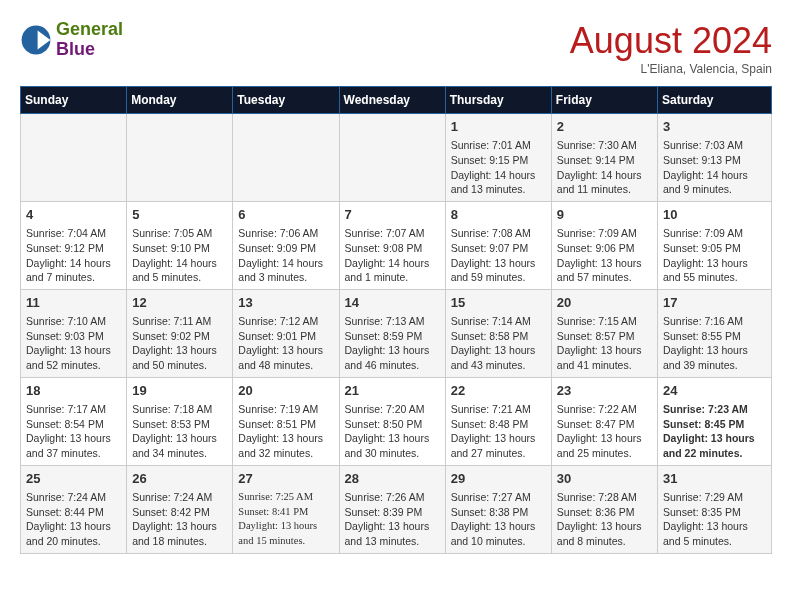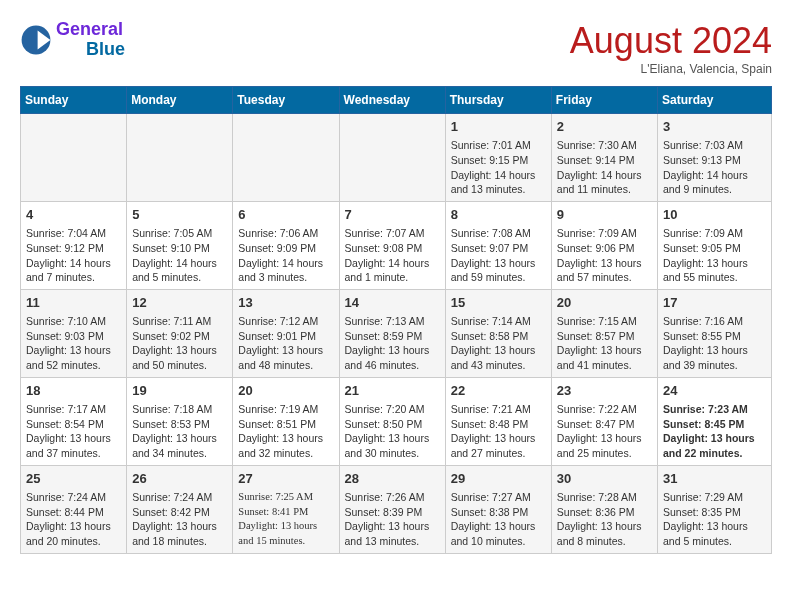--- a/index.html
+++ b/index.html
@@ -20,21 +20,21 @@
       display: flex;
       align-items: center;
     }
     .logo-text {
       font-size: 18px;
       font-weight: bold;
       color: #333;
       line-height: 1.1;
     }
     .logo-text span {
-      color: #6d28d9;
+      color: #4d7c0f;
     }
     .logo-icon {
       width: 32px;
       height: 32px;
       margin-right: 4px;
     }
     .title-block {
       text-align: right;
     }
     .month-year {
@@ -45,21 +45,21 @@
     .location {
       font-size: 12px;
       color: #555;
     }
     table {
       width: 100%;
       border-collapse: collapse;
       font-size: 11px;
     }
     thead tr {
-      background-color: #0369a1;
+      background-color: #0f172a;
       color: white;
     }
     thead th {
       padding: 6px 4px;
       text-align: left;
       font-size: 12px;
       font-weight: bold;
       border: 1px solid #2563a0;
     }
     tbody tr {
@@ -97,21 +97,21 @@
 <body>
 
 <div class="header">
   <div class="logo">
     <svg class="logo-icon" viewBox="0 0 40 40">
       <circle cx="20" cy="20" r="18" fill="#2563a0"></circle>
       <polygon points="22,8 38,20 22,32" fill="white"></polygon>
     </svg>
     <div class="logo-text">
       <div><span>General</span></div>
-      <div><span style="color:#0369a1;margin-left:30px;">Blue</span></div>
+      <div><span style="color:#701a75;">Blue</span></div>
     </div>
   </div>
   <div class="title-block">
     <div class="month-year">August 2024</div>
     <div class="location">L'Eliana, Valencia, Spain</div>
   </div>
 </div>
 
 <table>
   <thead>

